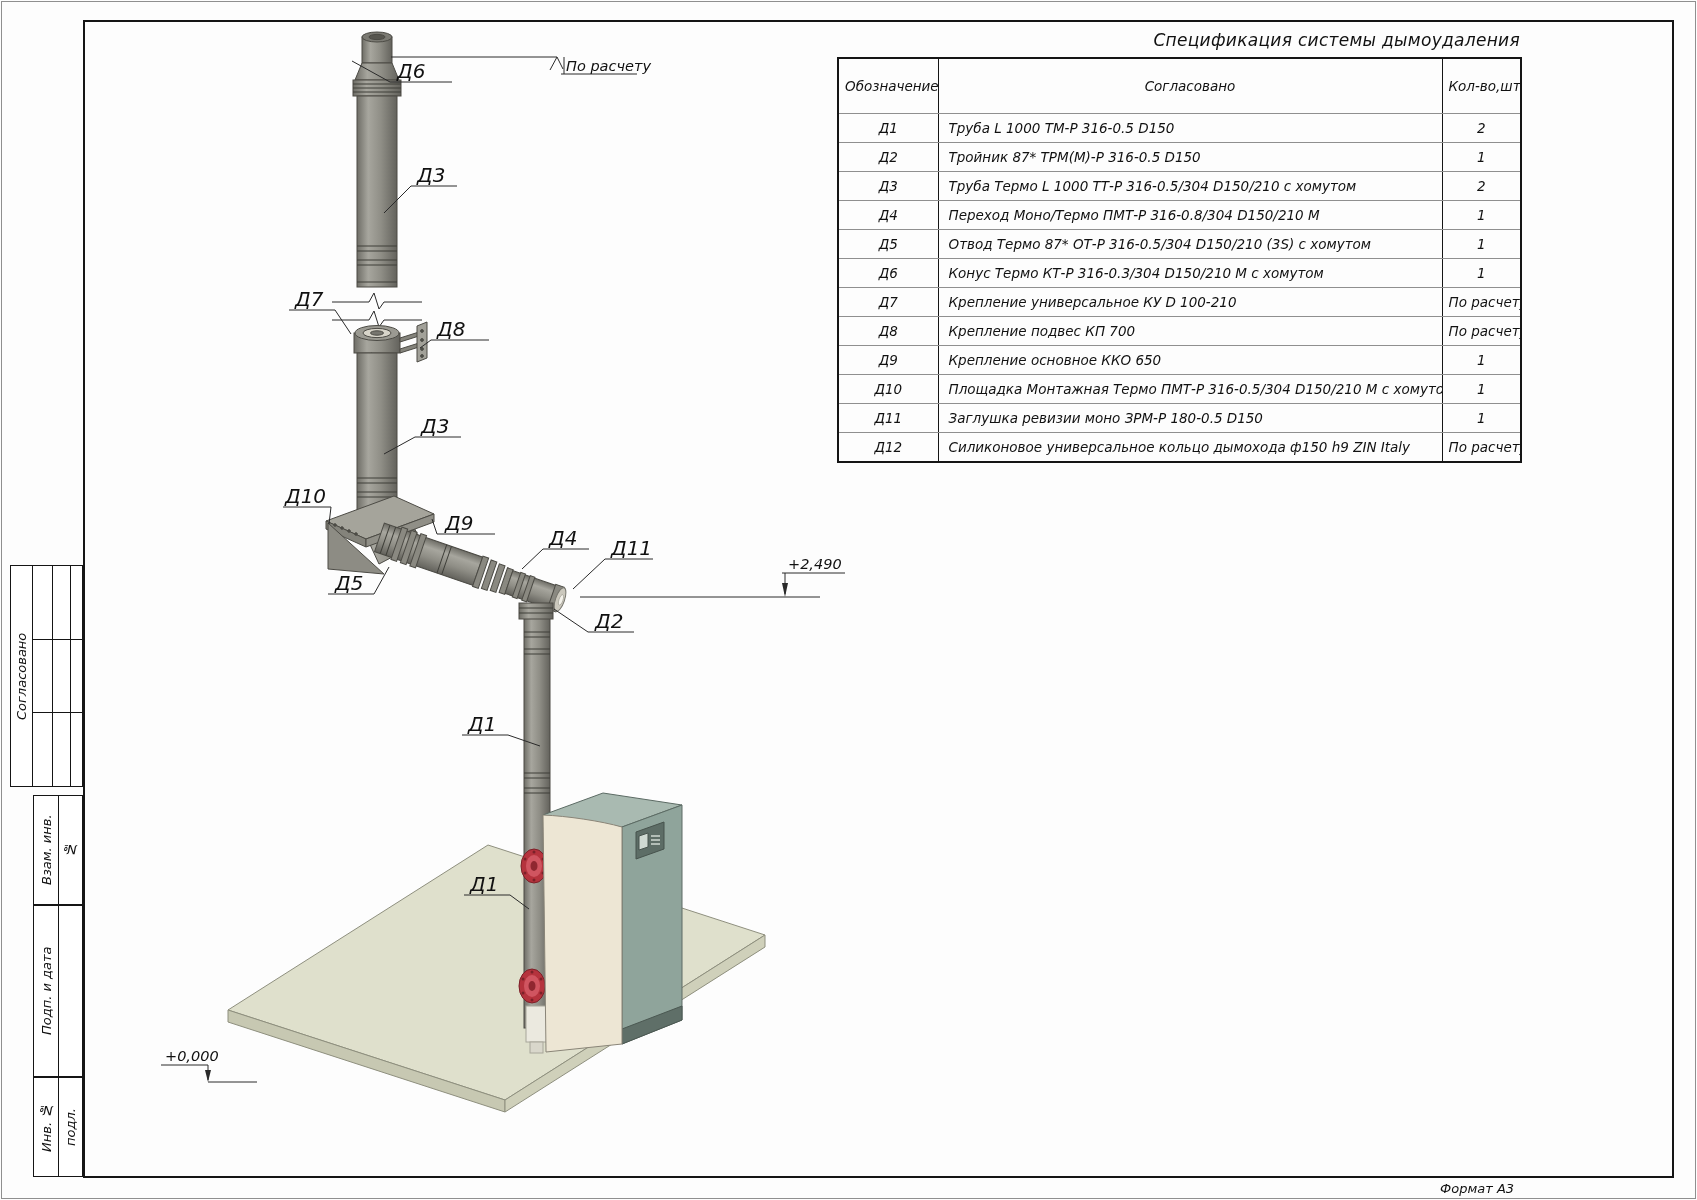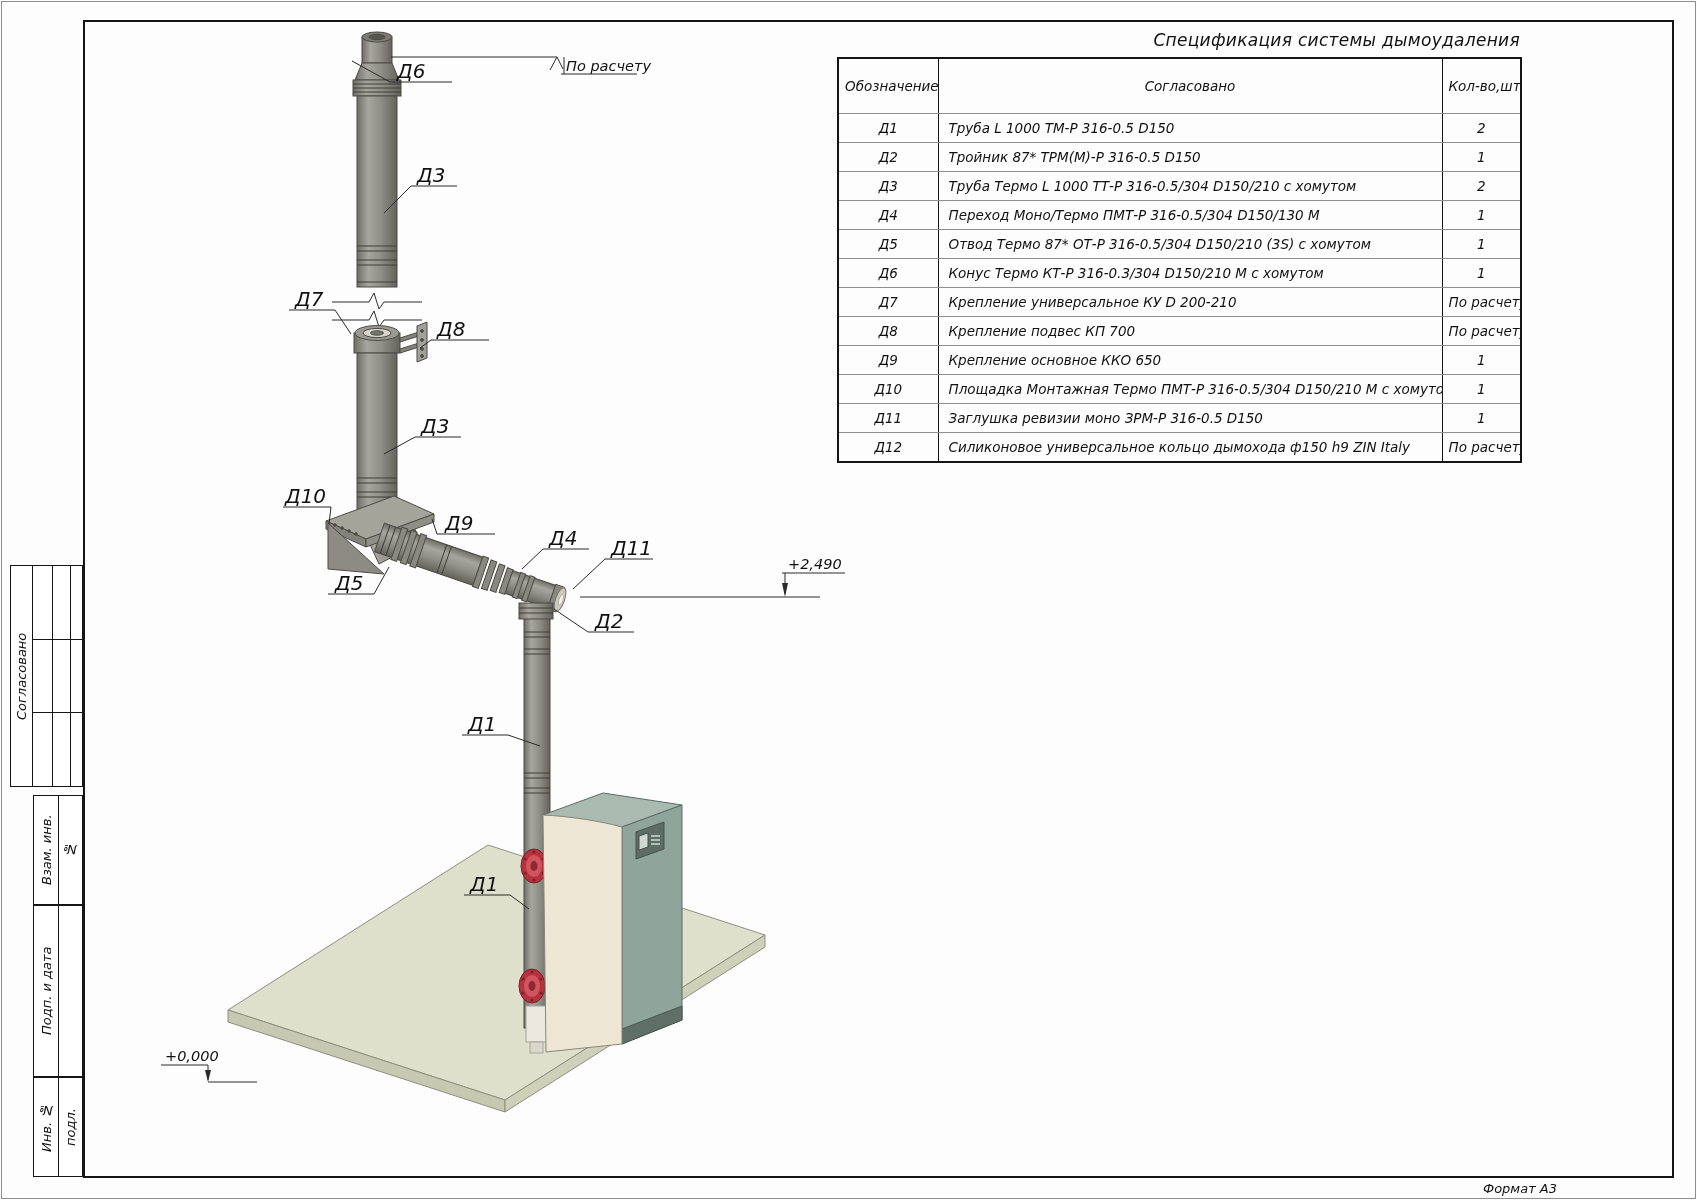--- a/index.html
+++ b/index.html
@@ -33,21 +33,21 @@
   }
   .spec th, .spec td {
     border-top:1px solid #8f8f8f; border-bottom:1px solid #8f8f8f;
     border-left:1.7px solid #151515; border-right:1.7px solid #151515;
     padding:0 6px; text-align:center; overflow:hidden; white-space:nowrap;
   }
   .spec thead th { height:54px; font-weight:normal; }
   .spec tbody tr { height:29px; }
   .spec td.name { text-align:left; padding-left:10px;margin-left:13px; }
   .format-label {
-    position:absolute; left:1440px; top:1181px; width:160px; text-align:center;
+    position:absolute; left:1440px; top:1181px; width:160px; 
     font-style:italic; font-size:13px;
   }
   svg text { font-family:"DejaVu Sans", sans-serif; font-style:italic; fill:#111; }
   .callout-text { font-size:20px; }
   .dim-text { font-size:14.5px; }
 </style>
 </head>
 <body>
 
 <div class="outer-border"></div>
@@ -105,56 +105,56 @@
         <td class="name">Тройник 87* ТРМ(М)-Р 316-0.5 D150</td>
         <td>1</td>
       </tr>
     <tr>
         <td>Д3</td>
         <td class="name">Труба Термо L 1000 ТТ-Р 316-0.5/304 D150/210 с хомутом</td>
         <td>2</td>
       </tr>
     <tr>
         <td>Д4</td>
-        <td class="name">Переход Моно/Термо ПМТ-Р 316-0.5/304 D150/130 М</td>
+        <td class="name">Переход Моно/Термо ПМТ-Р 316-0.8/304 D150/210 М</td>
         <td>1</td>
       </tr>
     <tr>
         <td>Д5</td>
         <td class="name">Отвод Термо 87* ОТ-Р 316-0.5/304 D150/210 (3S) с хомутом</td>
         <td>1</td>
       </tr>
     <tr>
         <td>Д6</td>
         <td class="name">Конус Термо КТ-Р 316-0.3/304 D150/210 М с хомутом</td>
         <td>1</td>
       </tr>
     <tr>
         <td>Д7</td>
-        <td class="name">Крепление универсальное КУ D 200-210</td>
+        <td class="name">Крепление универсальное КУ D 100-210</td>
         <td>По расчету</td>
       </tr>
     <tr>
         <td>Д8</td>
         <td class="name">Крепление подвес КП 700</td>
         <td>По расчету</td>
       </tr>
     <tr>
         <td>Д9</td>
         <td class="name">Крепление основное ККО 650</td>
         <td>1</td>
       </tr>
     <tr>
         <td>Д10</td>
         <td class="name">Площадка Монтажная Термо ПМТ-Р 316-0.5/304 D150/210 М с хомутом</td>
         <td>1</td>
       </tr>
     <tr>
         <td>Д11</td>
-        <td class="name">Заглушка ревизии моно ЗРМ-Р 316-0.5 D150</td>
+        <td class="name">Заглушка ревизии моно ЗРМ-Р 180-0.5 D150</td>
         <td>1</td>
       </tr>
     <tr>
         <td>Д12</td>
         <td class="name">Силиконовое универсальное кольцо дымохода ф150 h9 ZIN Italy</td>
         <td>По расчету</td>
       </tr>
   </tbody>
 </table>
 

